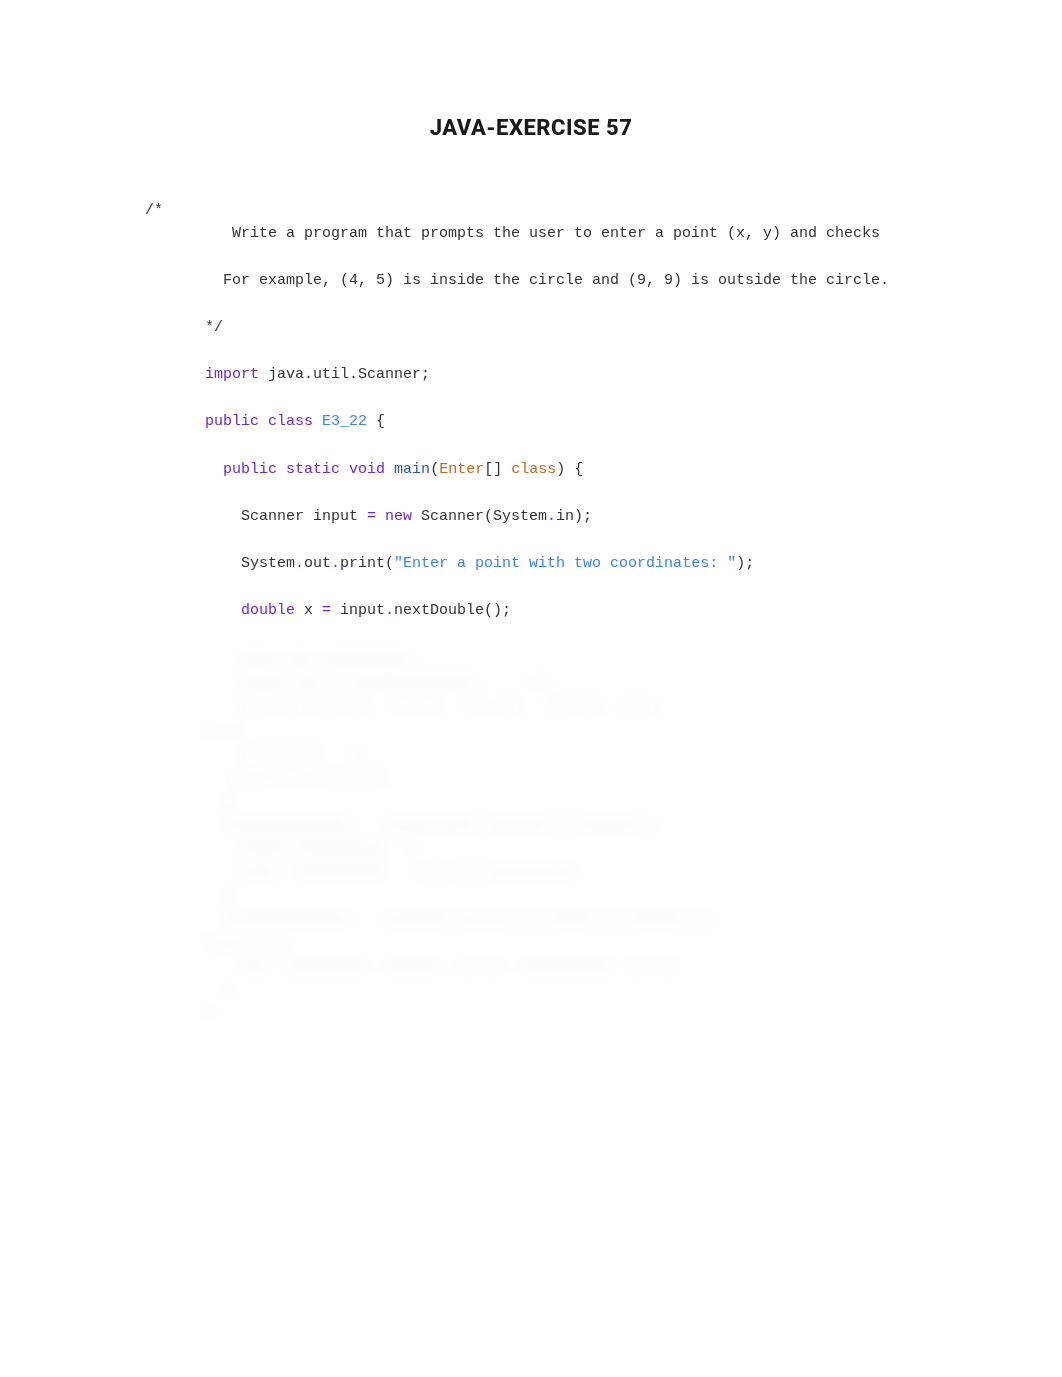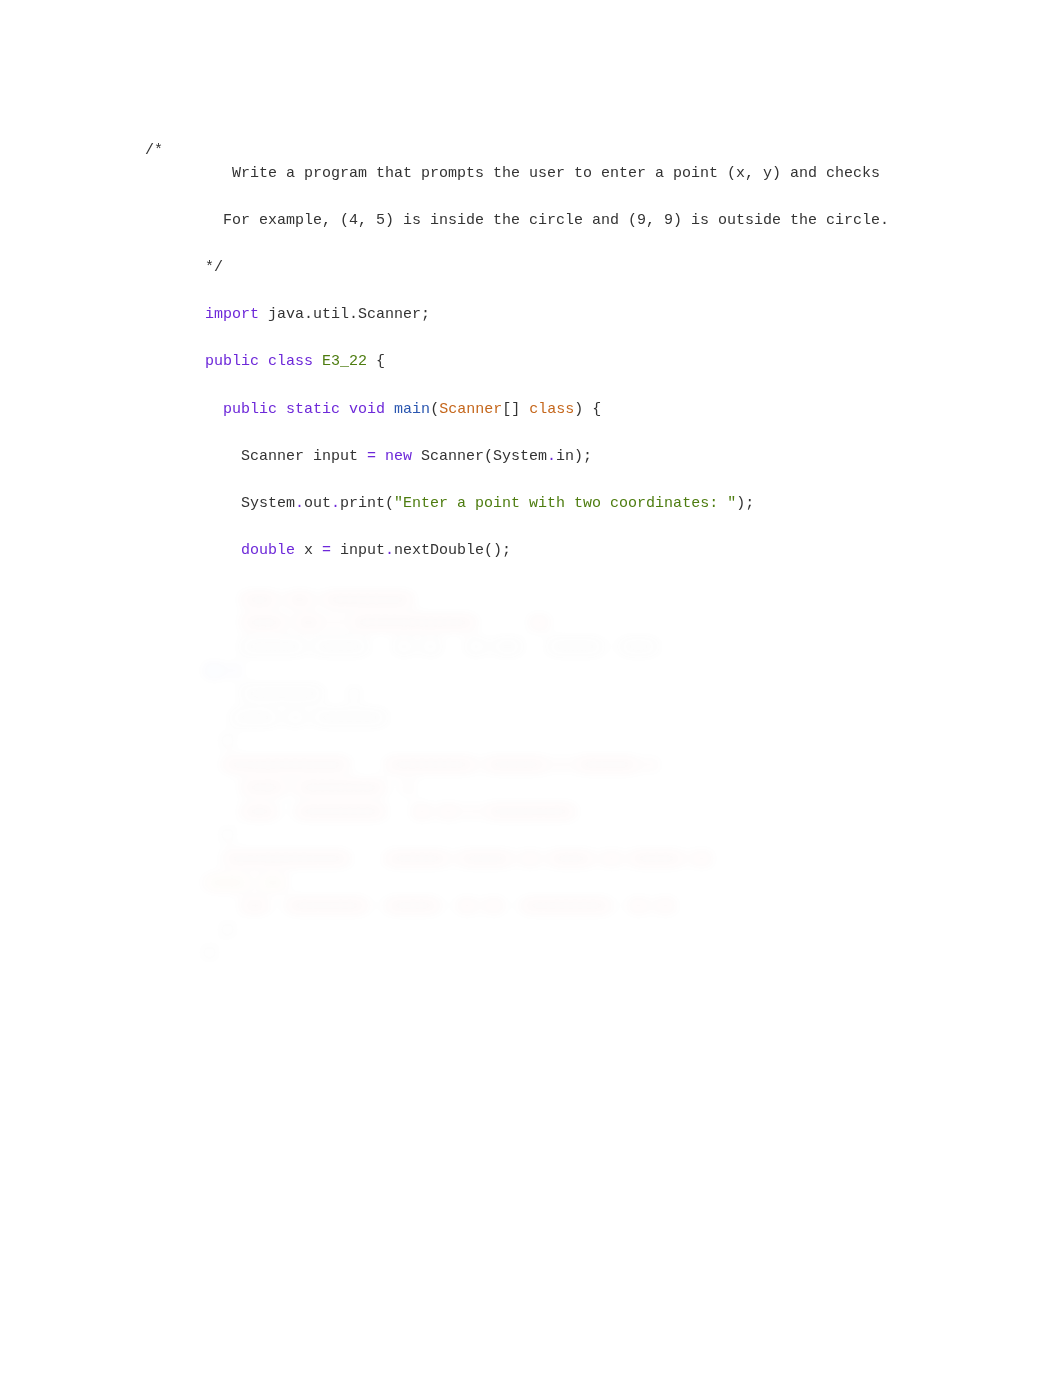--- a/index.html
+++ b/index.html
@@ -33,21 +33,21 @@
       white-space: pre;
     }
     .comment-start {
       color: #333333;
     }
     .code-indent1 {
       padding-left: 60px;
     }
     .c-red { color: #6d28d9; }
     .c-blue { color: #2a56b0; }
-    .c-teal { color: #4d7c0f; font-family: Liberation Mono, monospace; }
+    .c-teal { color: #3b82f6; font-family: Liberation Mono, monospace; }
     .c-orange { color: #c5671c; }
     .blur-area {
       position: relative;
       filter: blur(8px);
       user-select: none;
       opacity: 0.75;
       margin-top: 2px;
     }
     .blur-line {
       font-family: "SFMono-Regular", Consolas, monospace;
@@ -57,29 +57,30 @@
     }
     .bl-red { color: #c73a3a; }
     .bl-blue { color: #3a5fc7; }
     .bl-gray { color: #888888; }
     .bl-orange { color: #d4762a; }
   </style>
 </head>
 <body>
 
 <div class="container">
+  <h1 class="title">JAVA-EXERCISE 57</h1>
 
   <div class="code-block">
 <span class="comment-start">/*</span>
 <div class="code-indent1" style="white-space: pre-wrap;">   Write a program that prompts the user to enter a point (x, y) and checks</div>
 <div class="code-indent1" style="white-space: pre-wrap;">  For example, (4, 5) is inside the circle and (9, 9) is outside the circle.</div>
 <div class="code-indent1">*/</div>
 <div class="code-indent1"><span class="c-red">import</span><span> java.util.Scanner;</span></div>
 <div class="code-indent1"><span class="c-red">public</span> <span class="c-red">class</span> <span class="c-teal">E3_22</span><span> {</span></div>
-<div class="code-indent1">  <span class="c-red">public</span> <span class="c-red">static</span> <span class="c-red">void</span> <span class="c-blue">main</span><span>(</span><span class="c-orange">Scanner</span><span>[] </span><span class="c-orange">class</span><span>) {</span></div>
+<div class="code-indent1">  <span class="c-red">public</span> <span class="c-red">static</span> <span class="c-red">void</span> <span class="c-blue">main</span><span>(</span><span class="c-orange">Enter</span><span>[] </span><span class="c-orange">class</span><span>) {</span></div>
 <div class="code-indent1"><span>    Scanner input </span><span class="c-red">=</span><span class="c-red"> new</span><span> Scanner(System</span><span class="c-red">.</span><span>in);</span></div>
 <div class="code-indent1"><span>    System</span><span class="c-red">.</span><span>out</span><span class="c-red">.</span><span>print(</span><span class="c-teal">"Enter a point with two coordinates: "</span><span>);</span></div>
 <div class="code-indent1"><span class="c-red">    double</span><span> x </span><span class="c-red">=</span><span> input</span><span class="c-red">.</span><span>nextDouble();</span></div>
 </div>
 
   <div class="blur-area">
 <div class="blur-line code-indent1"><span class="bl-red">    ---- --- ----------</span></div>
 <div class="blur-line code-indent1"><span class="bl-red">    ----- --- - --------------      --</span></div>
 <div class="blur-line code-indent1"><span class="bl-gray">    ------- ------   -- --   -- ---   ------  ----</span></div>
 <div class="blur-line code-indent1"><span class="bl-blue">-- -</span></div>

